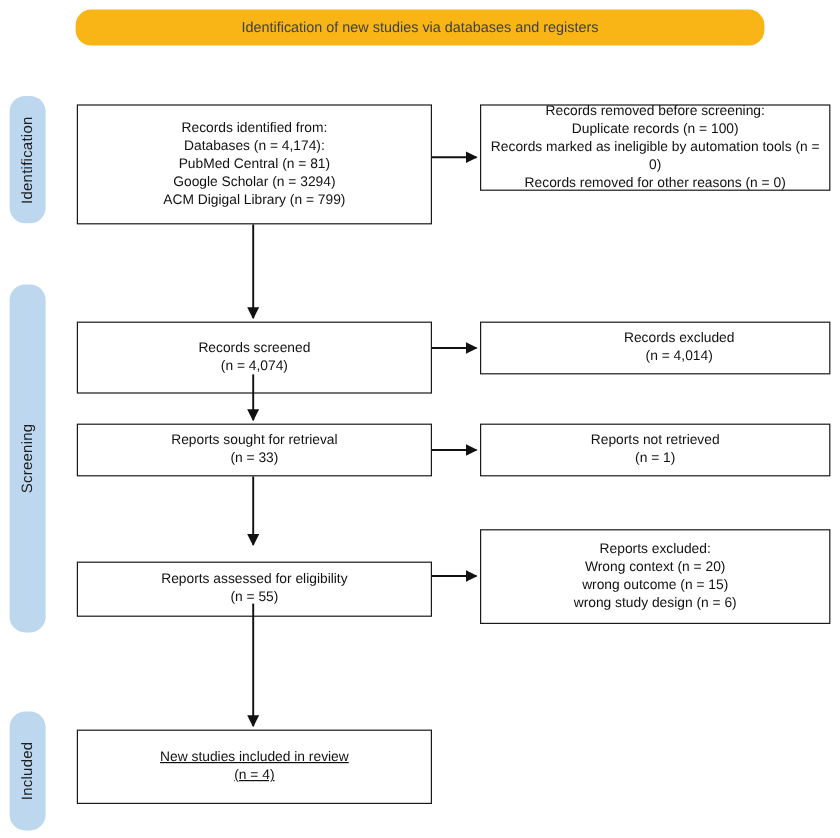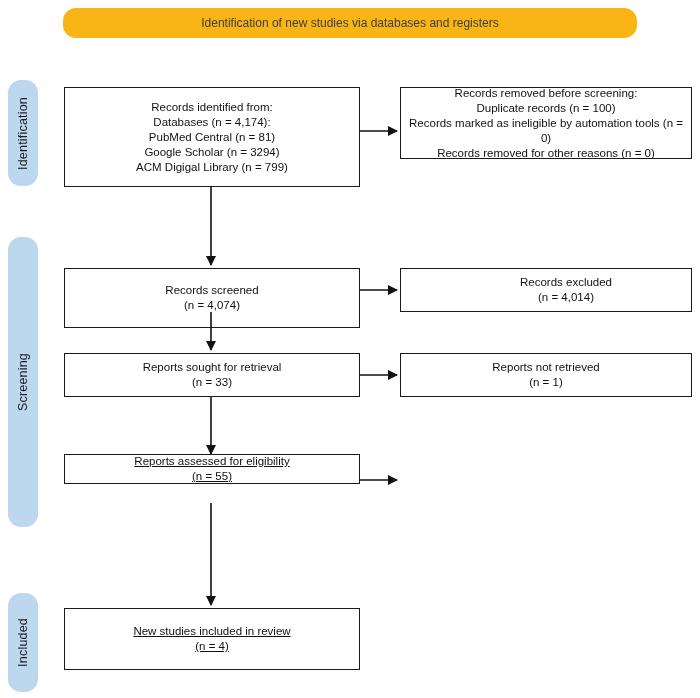--- a/index.html
+++ b/index.html
@@ -53,21 +53,21 @@
   }
   .box-text{white-space:pre-line;}
   .col-left{left:64px;width:296px;}
   .col-right{left:400px;width:292px;}
   .box-identified{top:87px;height:100px;}
   .box-removed{top:87px;height:72px;}
   .box-screened{top:268px;height:60px;}
   .box-excluded{top:268px;height:44px;padding-left:44px;}
   .box-sought{top:353px;height:44px;}
   .box-notretrieved{top:353px;height:44px;}
-  .box-assessed{top:454px;height:30px;text-decoration:underline;}
+  .box-assessed{top:468px;height:46px;}
   .box-reports-excluded{top:441px;height:79px;}
   .box-included{top:608px;height:62px;text-decoration:underline;}
   .arrows{position:absolute;left:0;top:0;width:700px;height:698px;pointer-events:none;}
 </style>
 </head>
 <body>
 
 <div class="canvas">
 
   <div class="banner">Identification of new studies via databases and registers</div>
@@ -111,20 +111,26 @@
   </div>
   <div class="box col-right box-notretrieved">
     <span class="box-text">Reports not retrieved
 (n = 1)</span>
   </div>
 
   <div class="box col-left box-assessed">
     <span class="box-text">Reports assessed for eligibility
 (n = 55)</span>
   </div>
+  <div class="box col-right box-reports-excluded">
+    <span class="box-text">Reports excluded:
+Wrong context (n = 20)
+wrong outcome (n = 15)
+wrong study design (n = 6)</span>
+  </div>
 
   <div class="box col-left box-included">
     <span class="box-text">New studies included in review
 (n = 4)</span>
   </div>
 
   <svg class="arrows" viewBox="0 0 700 698" xmlns="http://www.w3.org/2000/svg">
     <defs>
       <marker id="ah" markerUnits="userSpaceOnUse" markerWidth="11" markerHeight="12" refX="9" refY="5" orient="auto">
         <path d="M0 0 L10 5 L0 10 Z" fill="#111111"></path>

